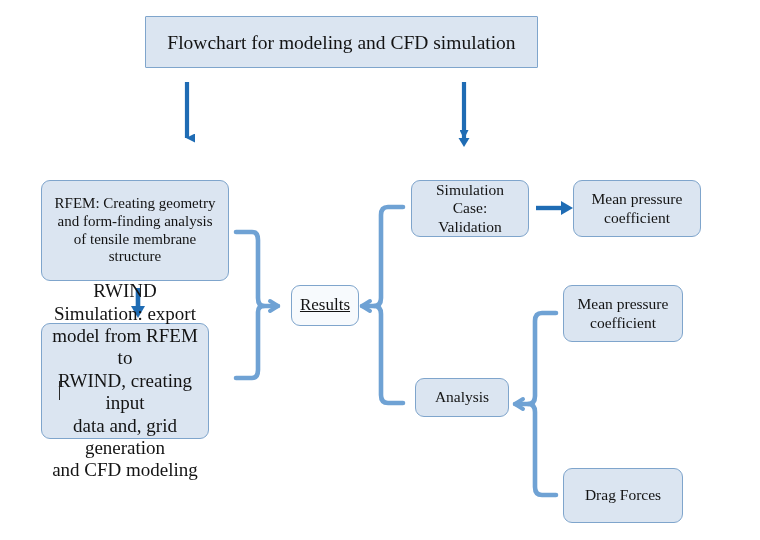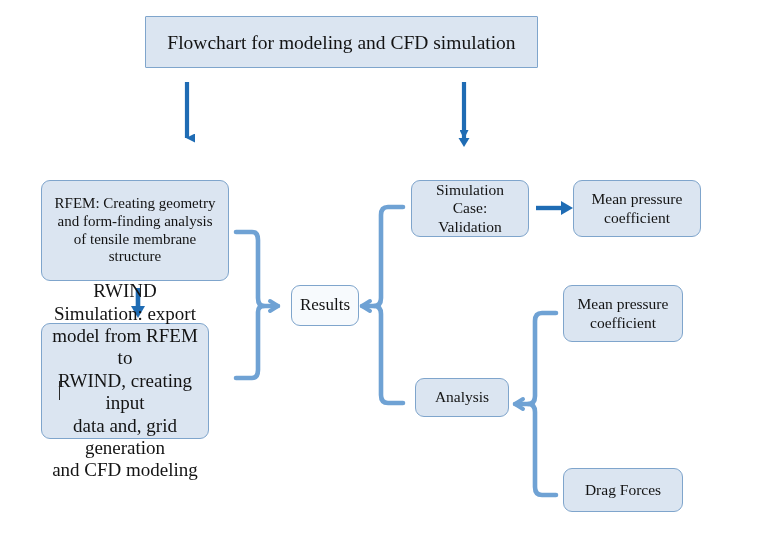--- a/index.html
+++ b/index.html
@@ -26,20 +26,21 @@
     align-items: center;
     justify-content: center;
     text-align: center;
     color: #131313;
     line-height: 1.18;
     padding: 2px 6px;
   }
   .node.plain {
     background: #f7fafd;
     border-color: #7fa5cc;
+    text-decoration: underline;
   }
   .node-text {
     display: block;
     white-space: pre-line;
   }
   
   #node-title {
     left: 145px; top: 16px; width: 393px; height: 52px;
     font-size: 19.5px;
     border-radius: 1px;
@@ -74,21 +75,21 @@
   }
   #node-meanpress-an {
     left: 563px; top: 285px; width: 120px; height: 57px;
     font-size: 15.5px;
   }
   #node-velocity {
     left: 563px; top: 379px; width: 120px; height: 52px;
     font-size: 15.5px;
   }
   #node-drag {
-    left: 563px; top: 468px; width: 120px; height: 44px;
+    left: 563px; top: 468px; width: 120px; height: 55px;
     font-size: 15.5px;
     text-align: center;
   }
   
   #connectors {
     position: absolute;
     left: 0; top: 0;
     width: 760px; height: 540px;
     pointer-events: none;
   }

